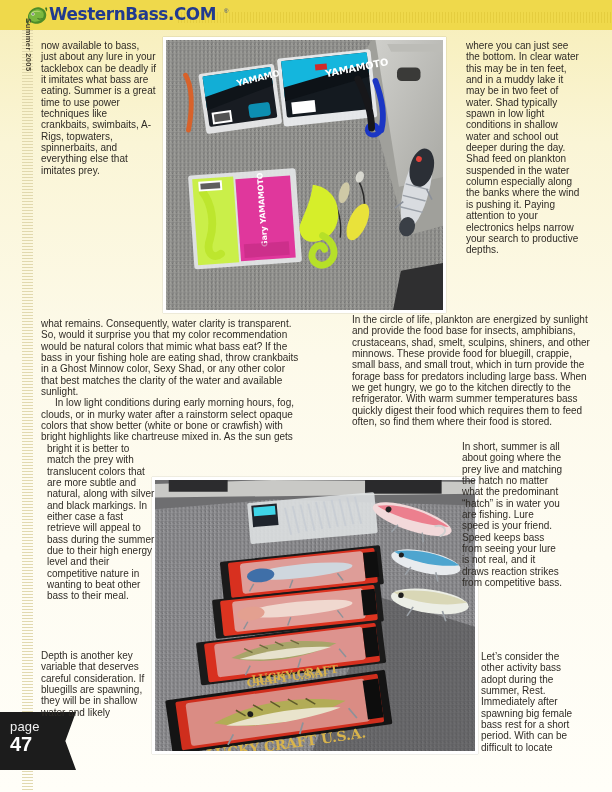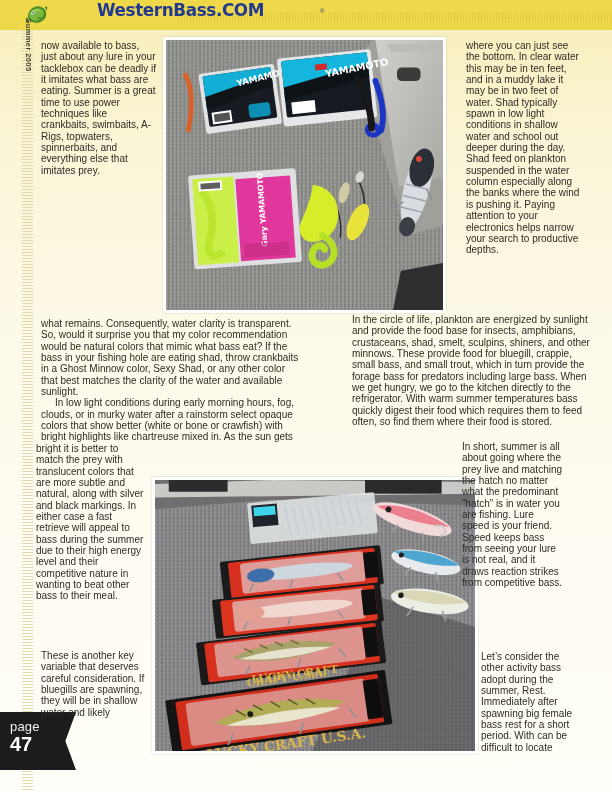--- a/index.html
+++ b/index.html
@@ -36,22 +36,22 @@
     height: 11px;
     background: repeating-linear-gradient(90deg,
         #e3cb3c 0px, #e3cb3c 1px, #efd94b 1px, #efd94b 3px);
     opacity: .85;
   }
   #logo {
     position: absolute;
     top: 2px;
     left: 26px;
     display: flex;
+    align-items: center;
     height: 26px;
-    gap: 48px;
   }
   #logo-fish { width: 22px; height: 24px; }
   #logo-text {
     font-family: "DejaVu Sans", sans-serif;
     font-weight: bold;
     font-size: 17.5px;
     letter-spacing: -0.4px;
     color: #213a8f;
     margin-left: 1px;
     line-height: 1;
@@ -125,21 +125,21 @@
     line-height: 11.35px;
     color: #2f2b26;
     text-align: left;
     font-family: "Liberation Sans", sans-serif;
   }
   .col p { margin: 0; }
   .col p + p { text-indent: 14px; }
 
   #col-left-top   { left: 41px;  top: 40px;  width: 116px; }
   #para-wide-1    { left: 41px;  top: 318px; width: 261px; }
-  #col-left-mid   { left: 36px;  top: 443px; width: 112px; }
+  #col-left-mid   { left: 47px;  top: 443px; width: 112px; }
   #col-left-bot   { left: 41px;  top: 650px; width: 112px; }
 
   #para-wide-2    { left: 337px; top: 314px; width: 245px; margin-left: 15px; }
   #col-right-top  { left: 466px; top: 40px;  width: 116px; }
   #col-right-mid  { left: 462px; top: 441px; width: 101px; }
   #col-right-bot  { left: 481px; top: 651px; width: 101px; }
 
   
   .photo {
     position: absolute;
@@ -374,21 +374,21 @@
   <div class="col" id="para-wide-1">
     <p>what remains. Consequently, water clarity is transparent. So, would it surprise you that my color recommendation would be natural colors that mimic what bass eat? If the bass in your fishing hole are eating shad, throw crankbaits in a Ghost Minnow color, Sexy Shad, or any other color that best matches the clarity of the water and available sunlight.</p>
     <p>In low light conditions during early morning hours, fog, clouds, or in murky water after a rainstorm select opaque colors that show better (white or bone or crawfish) with bright highlights like chartreuse mixed in. As the sun gets</p>
   </div>
 
   <div class="col" id="col-left-mid">
     <p>bright it is better to match the prey with translucent colors that are more subtle and natural, along with silver and black markings. In either case a fast retrieve will appeal to bass during the summer due to their high energy level and their competitive nature in wanting to beat other bass to their meal.</p>
   </div>
 
   <div class="col" id="col-left-bot">
-    <p>These is another key variable that deserves careful consideration. If bluegills are spawning, they will be in shallow water and likely</p>
+    <p>Depth is another key variable that deserves careful consideration. If bluegills are spawning, they will be in shallow water and likely</p>
   </div>
 
   <div class="col" id="col-right-top">
     <p>where you can just see the bottom. In clear water this may be in ten feet, and in a muddy lake it may be in two feet of water. Shad typically spawn in low light conditions in shallow water and school out deeper during the day. Shad feed on plankton suspended in the water column especially along the banks where the wind is pushing it. Paying attention to your electronics helps narrow your search to productive depths.</p>
   </div>
 
   <div class="col" id="para-wide-2">
     <p>In the circle of life, plankton are energized by sunlight and provide the food base for insects, amphibians, crustaceans, shad, smelt, sculpins, shiners, and other minnows. These provide food for bluegill, crappie, small bass, and small trout, which in turn provide the forage bass for predators including large bass. When we get hungry, we go to the kitchen directly to the refrigerator. With warm summer temperatures bass quickly digest their food which requires them to feed often, so find them where their food is stored.</p>
   </div>
 

